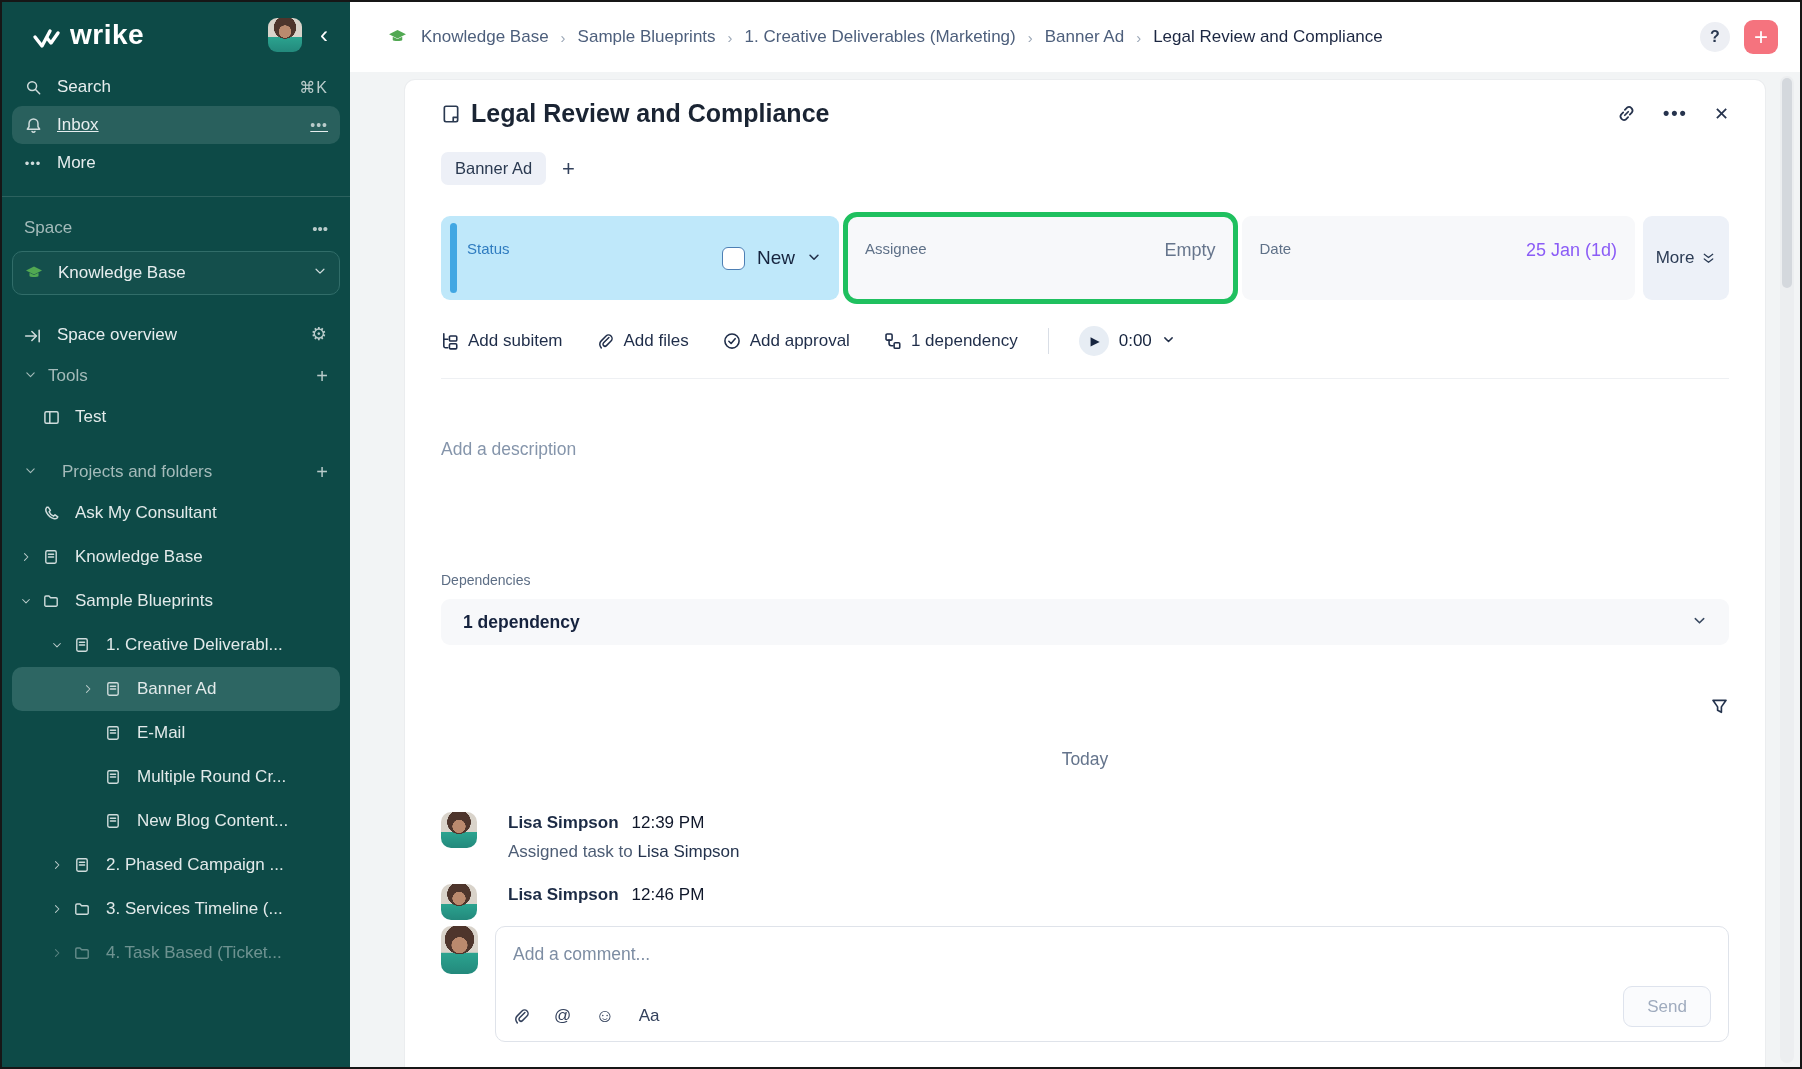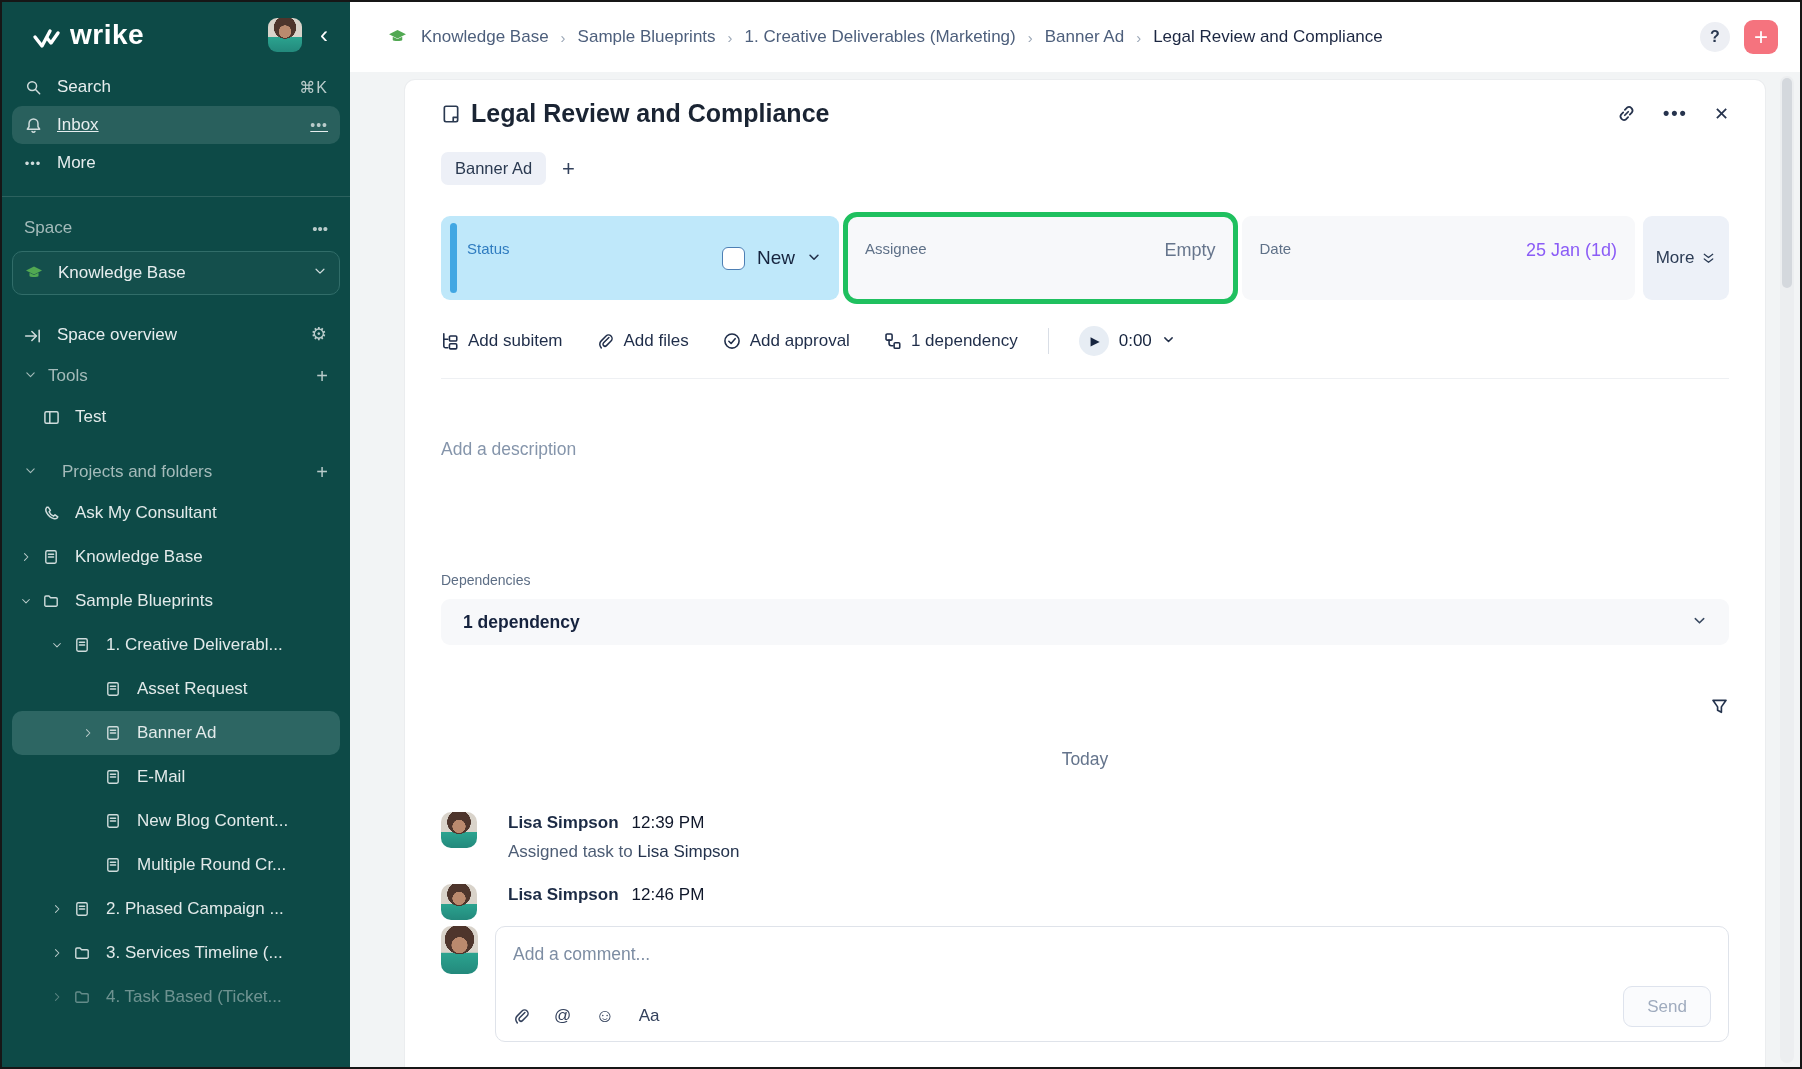--- a/index.html
+++ b/index.html
@@ -271,78 +271,67 @@
           </span>
         <span class="icon16">
             <svg class="ic" width="16" height="16" viewBox="0 0 16 16">
               <rect x="2.8" y="1.8" width="10.4" height="12.4" rx="1.4"></rect>
               <line x1="5.4" y1="5.2" x2="10.6" y2="5.2"></line>
               <line x1="5.4" y1="8" x2="10.6" y2="8"></line>
             </svg>
           </span>
         <span>1. Creative Deliverabl...</span>
       </div>
+      <div class="trow ind3 sel">
+        <span class="chevslot">
+            <svg class="ic" width="12" height="12" viewBox="0 0 16 16">
+              <path d="M6 3.5 L10.5 8 L6 12.5"></path>
+            </svg>
+          </span>
+        <span class="icon16">
+            <svg class="ic" width="16" height="16" viewBox="0 0 16 16">
+              <rect x="2.8" y="1.8" width="10.4" height="12.4" rx="1.4"></rect>
+              <line x1="5.4" y1="5.2" x2="10.6" y2="5.2"></line>
+              <line x1="5.4" y1="8" x2="10.6" y2="8"></line>
+            </svg>
+          </span>
+        <span>Banner Ad</span>
+      </div>
       <div class="trow ind3">
         <span class="chevslot"></span>
         <span class="icon16">
             <svg class="ic" width="16" height="16" viewBox="0 0 16 16">
               <rect x="2.8" y="1.8" width="10.4" height="12.4" rx="1.4"></rect>
               <line x1="5.4" y1="5.2" x2="10.6" y2="5.2"></line>
               <line x1="5.4" y1="8" x2="10.6" y2="8"></line>
             </svg>
           </span>
-        <span>Asset Request</span>
-      </div>
-      <div class="trow ind3 sel">
-        <span class="chevslot">
-            <svg class="ic" width="12" height="12" viewBox="0 0 16 16">
-              <path d="M6 3.5 L10.5 8 L6 12.5"></path>
-            </svg>
-          </span>
-        <span class="icon16">
-            <svg class="ic" width="16" height="16" viewBox="0 0 16 16">
-              <rect x="2.8" y="1.8" width="10.4" height="12.4" rx="1.4"></rect>
-              <line x1="5.4" y1="5.2" x2="10.6" y2="5.2"></line>
-              <line x1="5.4" y1="8" x2="10.6" y2="8"></line>
-            </svg>
-          </span>
-        <span>Banner Ad</span>
+        <span>E-Mail</span>
       </div>
       <div class="trow ind3">
         <span class="chevslot"></span>
         <span class="icon16">
             <svg class="ic" width="16" height="16" viewBox="0 0 16 16">
               <rect x="2.8" y="1.8" width="10.4" height="12.4" rx="1.4"></rect>
               <line x1="5.4" y1="5.2" x2="10.6" y2="5.2"></line>
               <line x1="5.4" y1="8" x2="10.6" y2="8"></line>
             </svg>
           </span>
-        <span>E-Mail</span>
+        <span>Multiple Round Cr...</span>
       </div>
       <div class="trow ind3">
         <span class="chevslot"></span>
         <span class="icon16">
             <svg class="ic" width="16" height="16" viewBox="0 0 16 16">
               <rect x="2.8" y="1.8" width="10.4" height="12.4" rx="1.4"></rect>
               <line x1="5.4" y1="5.2" x2="10.6" y2="5.2"></line>
               <line x1="5.4" y1="8" x2="10.6" y2="8"></line>
             </svg>
           </span>
         <span>New Blog Content...</span>
-      </div>
-      <div class="trow ind3">
-        <span class="chevslot"></span>
-        <span class="icon16">
-            <svg class="ic" width="16" height="16" viewBox="0 0 16 16">
-              <rect x="2.8" y="1.8" width="10.4" height="12.4" rx="1.4"></rect>
-              <line x1="5.4" y1="5.2" x2="10.6" y2="5.2"></line>
-              <line x1="5.4" y1="8" x2="10.6" y2="8"></line>
-            </svg>
-          </span>
-        <span>Multiple Round Cr...</span>
       </div>
       <div class="trow ind2">
         <span class="chevslot">
             <svg class="ic" width="12" height="12" viewBox="0 0 16 16">
               <path d="M6 3.5 L10.5 8 L6 12.5"></path>
             </svg>
           </span>
         <span class="icon16">
             <svg class="ic" width="16" height="16" viewBox="0 0 16 16">
               <rect x="2.8" y="1.8" width="10.4" height="12.4" rx="1.4"></rect>

